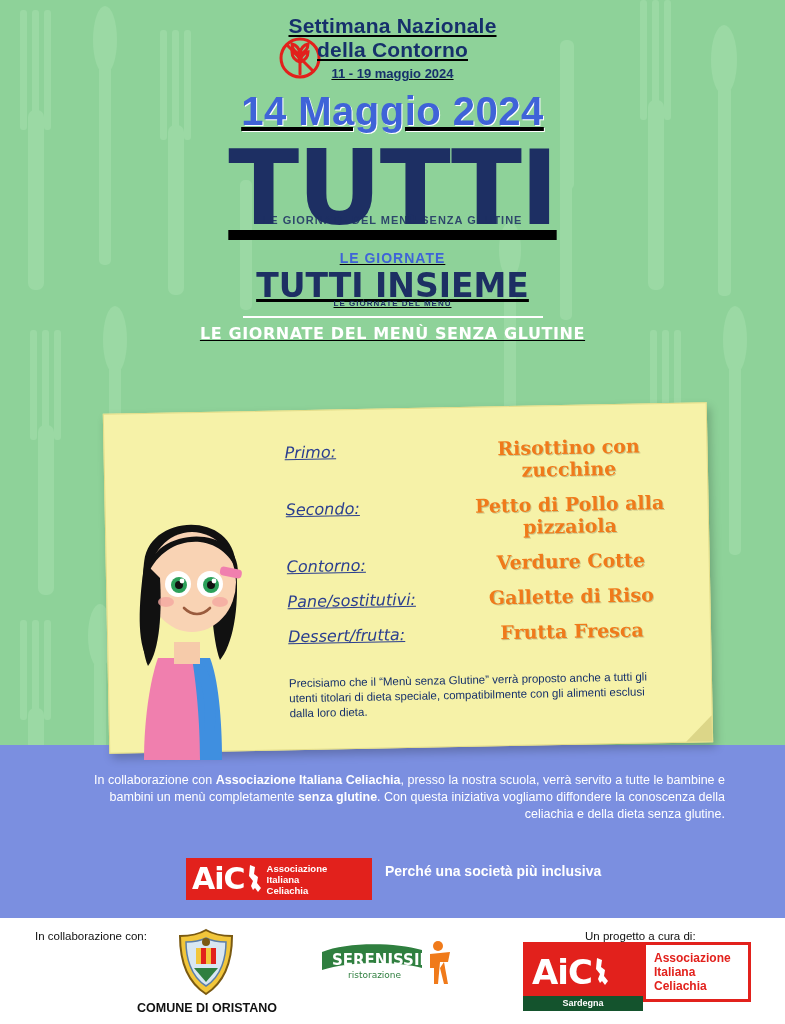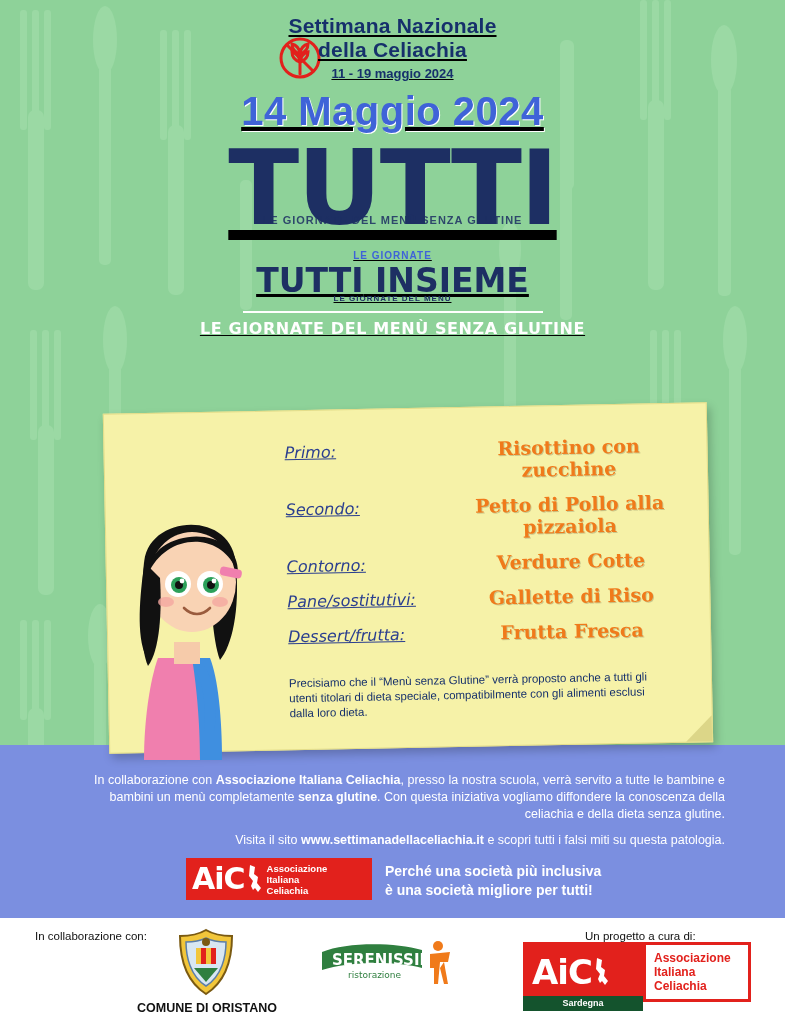--- a/index.html
+++ b/index.html
@@ -116,21 +116,21 @@
     font-family: "DejaVu Sans", sans-serif;
     font-weight: bold;
     font-size: 54px;
     line-height: 56px;
     color: #3f63d8;
     letter-spacing: 1px;
     margin-top: 4px;
     text-shadow: 1px 1px 0 #ffffff;
   }
   .a-tavola-ghost {
-    font-size: 10px;
+    font-size: 14px;
     font-weight: bold;
     color: #3f63d8;
     letter-spacing: 1px;
     margin-top: -6px;
     text-align: center;
   }
 
   .tutti-insieme {
     font-family: "DejaVu Sans", sans-serif;
     font-weight: bold;
@@ -405,21 +405,21 @@
         </g>
       <g transform="translate(500,220)">
           <ellipse cx="10" cy="30" rx="11" ry="28"></ellipse>
           <rect x="4" y="52" width="12" height="150" rx="5"></rect>
         </g>
     </g>
   </svg>
 
   <div class="head">
     <div class="head-title">Settimana Nazionale</div>
-    <div class="head-title">della Celiachia</div>
+    <div class="head-title">della Contorno</div>
     <div class="head-dates">11 - 19 maggio 2024</div>
 
     <div class="date-big">14 Maggio 2024</div>
 
     <div class="tutti-wrap">
       <div class="tutti">TUTTI</div>
       <div class="tutti-ghost">LE GIORNATE DEL MENÙ SENZA GLUTINE</div>
     </div>
 
     <div class="a-tavola-ghost">LE GIORNATE</div>
@@ -515,40 +515,36 @@
     <ellipse cx="120" cy="132" rx="8" ry="5" fill="#f4a8a0" opacity=".8"></ellipse>
 
     <path d="M84 138 C92 146 102 146 110 138" stroke="#9a5b3d" stroke-width="2.6" fill="none" stroke-linecap="round"></path>
   </svg>
 
   <div class="blue-text">
     <div>
       <span>In collaborazione con </span><b>Associazione Italiana Celiachia</b><span>, presso la nostra scuola, verrà servito a tutte le bambine e bambini un menù completamente </span><b>senza glutine</b><span>. Con questa iniziativa vogliamo diffondere la conoscenza della celiachia e della dieta senza glutine.</span>
     </div>
     <span class="gap"></span>
-    <div>
-      <span>Visita il sito </span><b>www.settimanadellaceliachia.it</b><span> e scopri tutti i falsi miti su questa patologia.</span>
-    </div>
   </div>
 
   <div class="aic-blue">
     <span class="aic-mark">AiC</span>
     <svg class="aic-boot" viewBox="0 0 16 30">
       <path d="M3 1 L8 3 L7 10 L11 13 L10 19 L14 24 L11 28 L8 24 L6 26 L4 22 L6 17 L2 12 Z" fill="#ffffff"></path>
     </svg>
     <div class="aic-words">
       <div>Associazione</div>
       <div>Italiana</div>
       <div>Celiachia</div>
     </div>
   </div>
 
   <div class="slogan">
     <div>Perché una società più inclusiva</div>
-    <div>è una società migliore per tutti!</div>
   </div>
 
   <div class="f-label f-collab">In collaborazione con:</div>
   <div class="f-label f-project">Un progetto a cura di:</div>
 
   <svg class="comune-logo" viewBox="0 0 68 70">
     <path d="M34 2 C44 8 54 8 60 8 C60 26 56 52 34 66 C12 52 8 26 8 8 C14 8 24 8 34 2 Z" fill="#f2c63a" stroke="#7a5a12" stroke-width="2"></path>
     <path d="M34 10 C42 14 50 14 54 14 C54 28 50 48 34 58 C18 48 14 28 14 14 C18 14 26 14 34 10 Z" fill="#d8e7f2" stroke="#5b7ea8" stroke-width="1.5"></path>
     <rect x="24" y="20" width="20" height="16" fill="#e2211c"></rect>
     <rect x="24" y="20" width="5" height="16" fill="#f2c63a"></rect>

